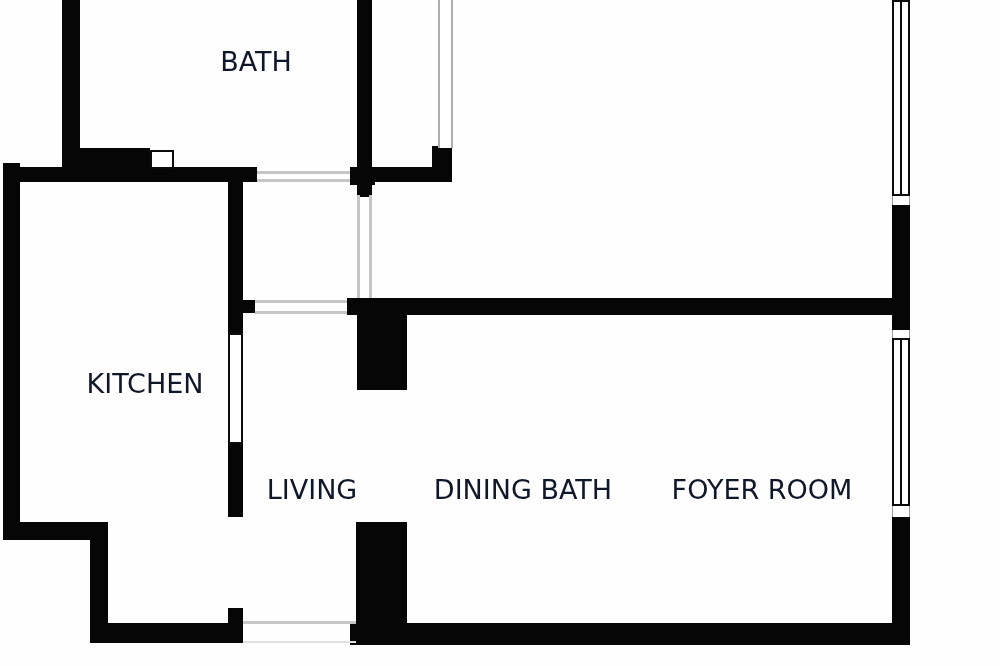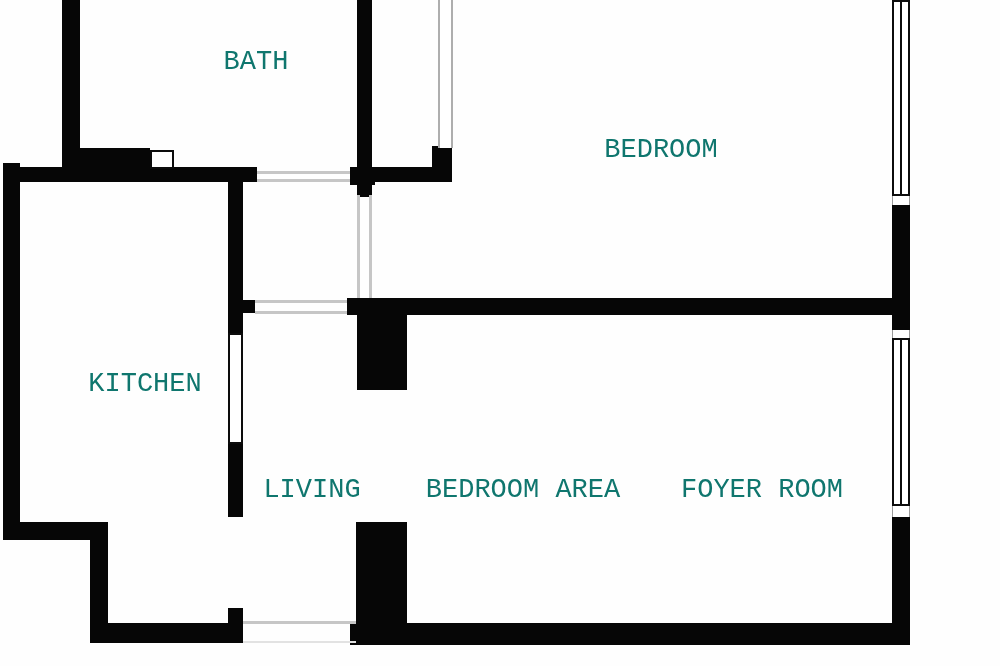--- a/index.html
+++ b/index.html
@@ -23,32 +23,31 @@
     position:absolute; background:#ffffff; box-sizing:border-box;
     border-left:1px solid #9a9a9a; border-right:1px solid #9a9a9a;
   }
   .door-leaf{
     position:absolute; background:#ffffff; box-sizing:border-box;
     border-left:2px solid #aeaeae; border-right:2px solid #aeaeae;
   }
   .room-label{
     position:absolute; transform:translate(-50%,-50%);
     font-size:27px; line-height:34px; letter-spacing:0px;
-    color:#0f766e; white-space:nowrap; text-align:center;font-family:Liberation Mono, monospace;
+    color:#0f172a; white-space:nowrap; text-align:center;
   }
 </style>
 </head>
 <body>
 
 <div class="plan">
   <div class="room-label" style="left: 256px; top: 62px;">BATH</div>
-  <div class="room-label" style="left: 661px; top: 150px;">BEDROOM</div>
   <div class="room-label" style="left: 145px; top: 384px; text-align: center;">KITCHEN</div>
   <div class="room-label" style="left: 312px; top: 490px;">LIVING</div>
-  <div class="room-label" style="left: 523px; top: 490px;">BEDROOM AREA</div>
+  <div class="room-label" style="left: 523px; top: 490px;">DINING BATH</div>
   <div class="room-label" style="left: 762px; top: 490px;">FOYER ROOM</div>
 <div class="wall" style="left: 62px; top: 0px; width: 18px; height: 182px;"></div>
     <div class="wall" style="left: 3px; top: 163px; width: 17px; height: 377px;"></div>
     <div class="wall" style="left: 3px; top: 167px; width: 254px; height: 15px;"></div>
     <div class="wall" style="left: 80px; top: 148px; width: 70px; height: 34px;"></div>
     <div class="wall" style="left: 357px; top: 0px; width: 15px; height: 197px;"></div>
     <div class="wall" style="left: 350px; top: 167px; width: 25px; height: 18px;"></div>
     <div class="wall" style="left: 372px; top: 167px; width: 80px; height: 15px;"></div>
     <div class="wall" style="left: 432px; top: 146px; width: 20px; height: 22px;"></div>
     <div class="wall" style="left: 228px; top: 180px; width: 15px; height: 153px;"></div>

